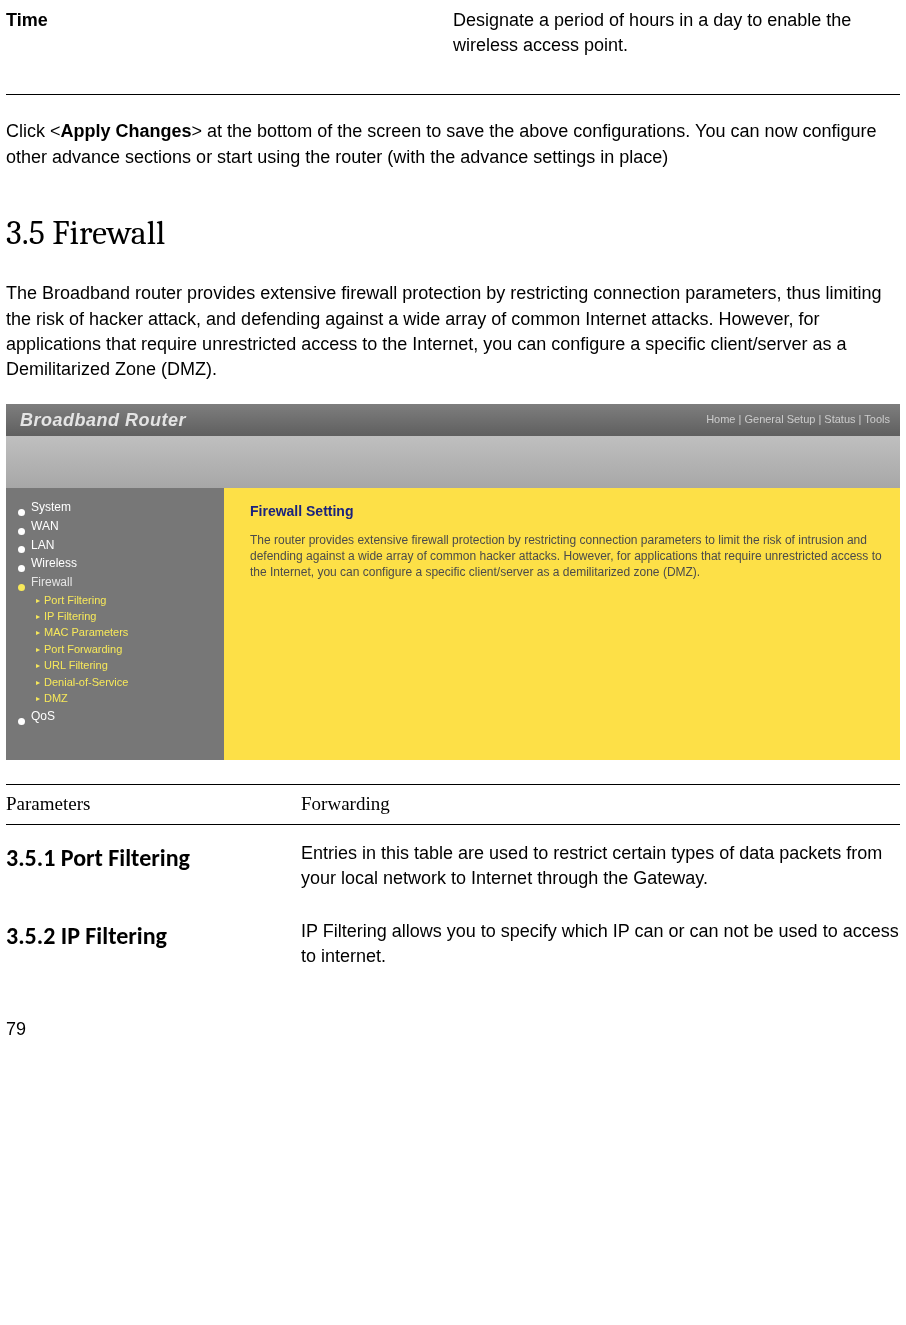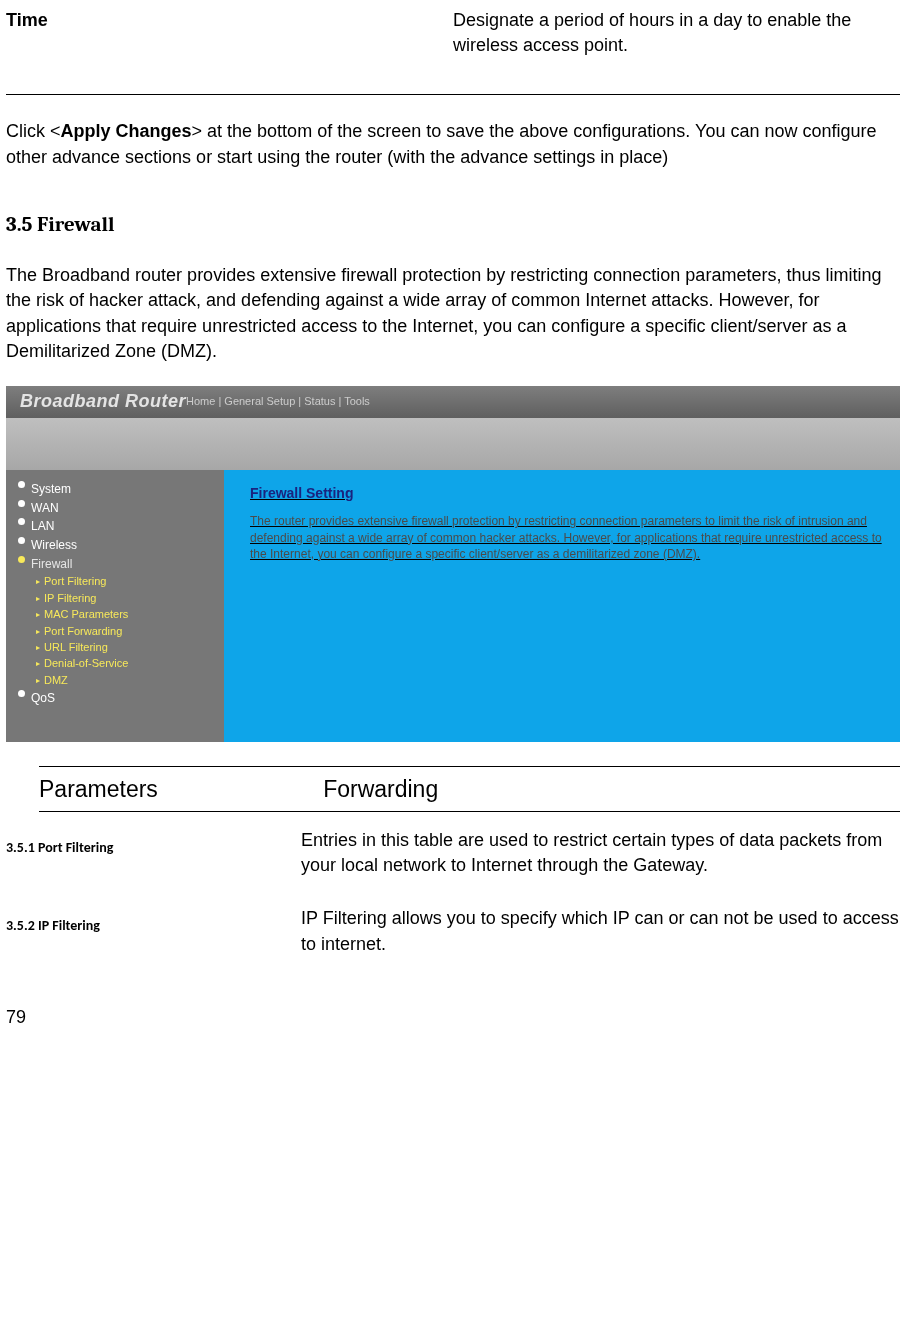--- a/index.html
+++ b/index.html
@@ -25,40 +25,41 @@
   }
   .top-table .right {
     width: 50%;
   }
   .body-text {
     margin: 8px 0 40px 0;
   }
   .body-text .bold-inline { font-weight: bold; }
   h2.section-heading {
     font-family: Cambria, Georgia, serif;
-    font-size: 21px;
-    font-weight: bold;
+    font-size: 34px;
+    font-weight: normal;
     margin: 30px 0 24px 0;
   }
   .intro-para {
     margin-bottom: 22px;
   }
   
   .router-box {
     width: 894px;
     margin: 0 0 24px 0;
     border: none;
     position: relative;
     font-family: Arial, sans-serif;
   }
   .router-header {
     height: 32px;
     background: linear-gradient(to bottom, #7e7e7e, #5f5f5f);
     display: flex;
     align-items: center;
+    justify-content: space-between;
     padding: 0 10px 0 14px;
     color: #fff;
   }
   .router-header .brand {
     font-style: italic;
     font-weight: bold;
     font-size: 18px;
     color: #e4e4e4;
     letter-spacing: 0.5px;
   }
@@ -77,21 +78,21 @@
   .router-sidebar {
     width: 218px;
     background: #777;
     padding: 10px 6px 10px 8px;
     font-size: 12px;
     color: #fff;
   }
   .router-sidebar .top-item {
     padding: 1px 0 1px 4px;
     display: flex;
-    align-items: flex-start;
+    align-items: flex-end;
     gap: 6px;
   }
   .router-sidebar .top-item .bullet {
     width: 7px; height: 7px; border-radius: 50%;
     background: #fff;
     display: inline-block;
     flex-shrink: 0;
   }
   .router-sidebar .top-item.active .bullet {
     background: #f8e95a;
@@ -107,23 +108,22 @@
     display: flex;
     align-items: center;
     gap: 4px;
   }
   .router-sidebar .sub-item .arrow {
     font-size: 8px;
     color: #f8e95a;
   }
   .router-main {
     flex: 1;
-    background: #0ea5e9;
+    background: #fde047;
     padding: 14px 18px 14px 26px;
-    text-decoration: underline;
   }
   .router-main .panel-title {
     color: #1a237e;
     font-weight: bold;
     font-size: 14px;
     margin-bottom: 10px;
   }
   .router-main .panel-text {
     color: #4b4b4b;
     font-size: 12px;
@@ -132,36 +132,34 @@
   
   .param-table {
     width: 100%;
     margin-top: 6px;
   }
   .param-head {
     display: flex;
     border-top: 1.5px solid #000;
     border-bottom: 1.5px solid #000;
     padding: 6px 0;
-    font-family: Liberation Sans, sans-serif;
-    font-size: 23px;
-    margin-left: 33px;
+    font-family: Liberation Serif, serif;
+    font-size: 19px;
   }
   .param-head .c1 { width: 33%; }
   .param-head .c2 { flex: 1; }
   .param-row {
     display: flex;
     padding: 16px 0 12px 0;
   }
   .param-row .c1 {
     width: 33%;
     font-family: Calibri, Arial, sans-serif;
     font-weight: bold;
-    font-size: 14px;
-    margin-top: 10px;
+    font-size: 24px;
   }
   .param-row .c2 {
     flex: 1;
     font-size: 18px;
   }
   .page-num {
     text-align: left;
     margin-top: 36px;
     font-size: 18px;
   }

